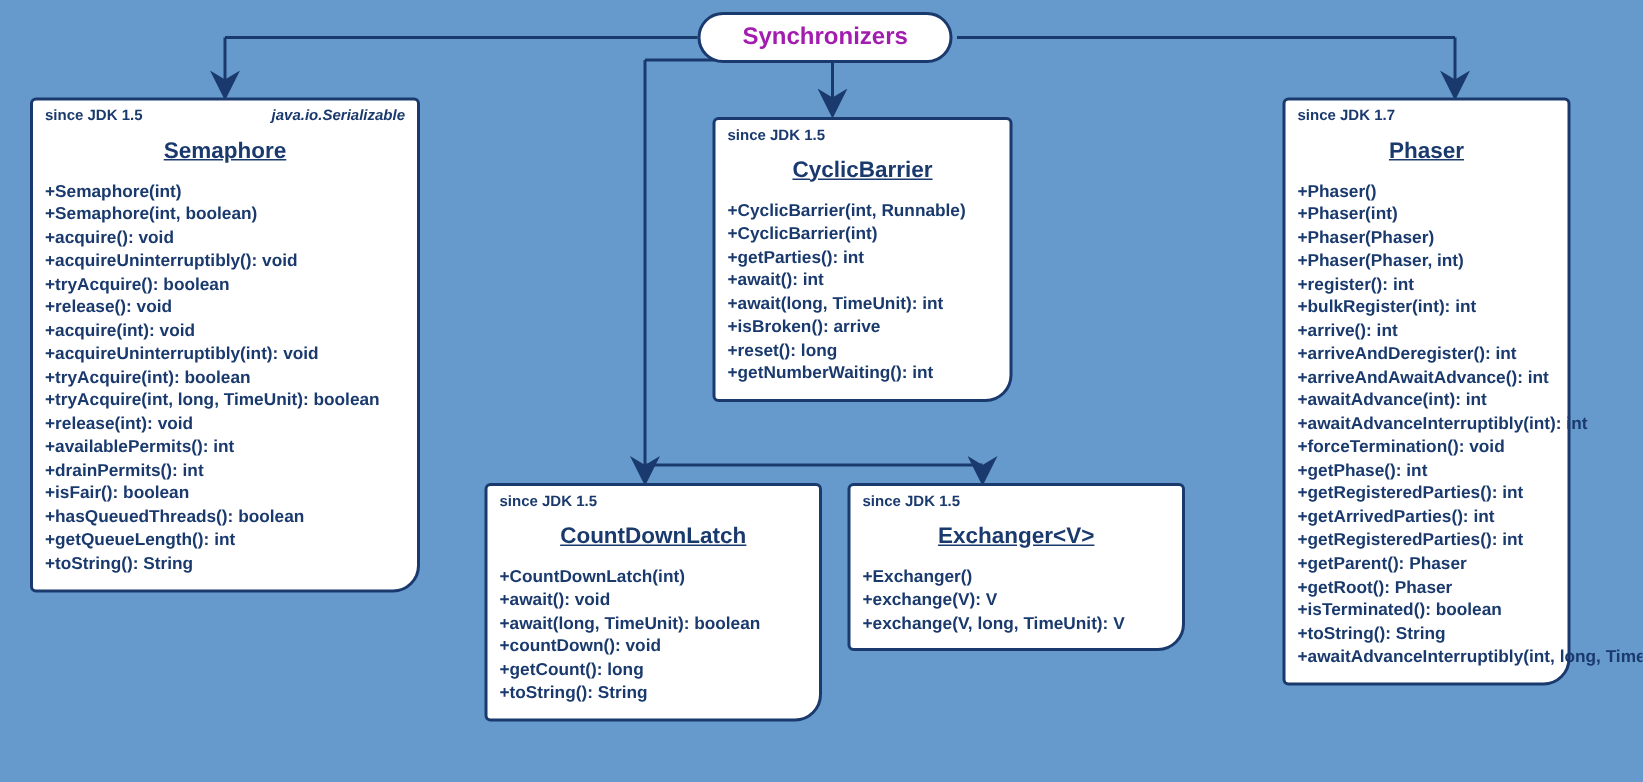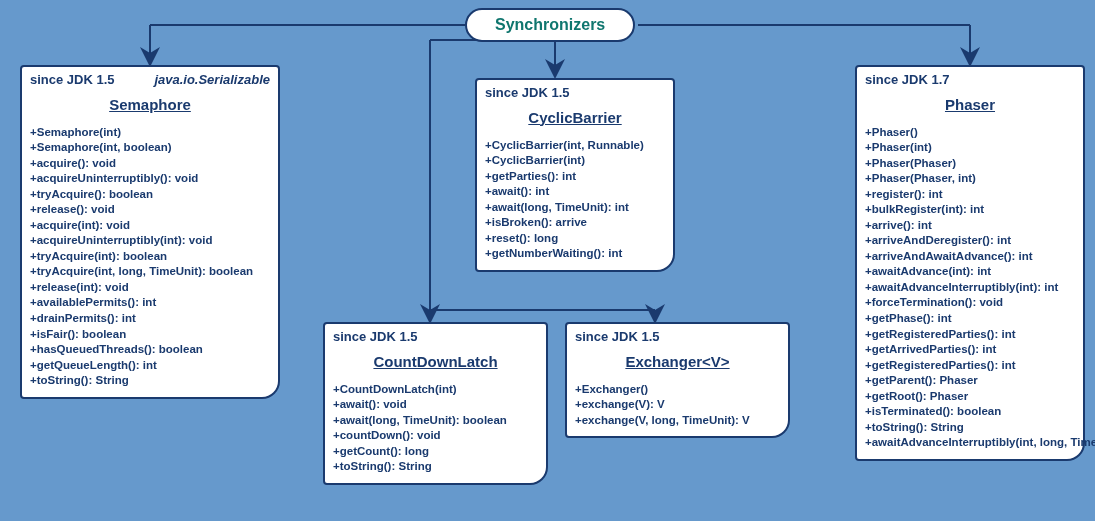--- a/index.html
+++ b/index.html
@@ -13,37 +13,37 @@
     overflow: hidden;
   }
   .root-box {
     position: absolute;
     background: #fff;
     border: 2px solid #1a3a6e;
     border-radius: 26px;
     padding: 6px 28px;
     font-weight: bold;
     font-size: 16px;
-    color: #0f766e;
+    color: #a21caf;
     text-align: left;
   }
   .class-box {
     position: absolute;
     background: #fff;
     border: 2px solid #1a3a6e;
     border-radius: 4px 4px 18px 4px;
     padding: 4px 8px 8px 8px;
     color: #1a3a6e;
     font-size: 12px;
     line-height: 1.35;
   }
   .class-header {
     display: flex;
     justify-content: space-between;
-    font-size: 13px;
+    font-size: 10px;
     font-style: italic;
     font-weight: bold;
     margin-bottom: 2px;
     white-space: nowrap;
   }
   .class-header span { font-style: normal; }
   .class-header .iface { font-style: italic; }
   .class-name {
     font-weight: bold;
     text-decoration: underline;
@@ -151,21 +151,21 @@
     <span>since JDK 1.5</span>
   </div>
   <div class="class-name">Exchanger&lt;V&gt;</div>
   <div class="methods">
       <div>+Exchanger()</div>
       <div>+exchange(V): V</div>
       <div>+exchange(V, long, TimeUnit): V</div>
     </div>
 </div>
 
-<div class="class-box" style="left:855px; top:65px; width:230px;">
+<div class="class-box" style="left:855px; top:65px; width:192px;">
   <div class="class-header">
     <span>since JDK 1.7</span>
   </div>
   <div class="class-name">Phaser</div>
   <div class="methods">
       <div>+Phaser()</div>
       <div>+Phaser(int)</div>
       <div>+Phaser(Phaser)</div>
       <div>+Phaser(Phaser, int)</div>
       <div>+register(): int</div>

